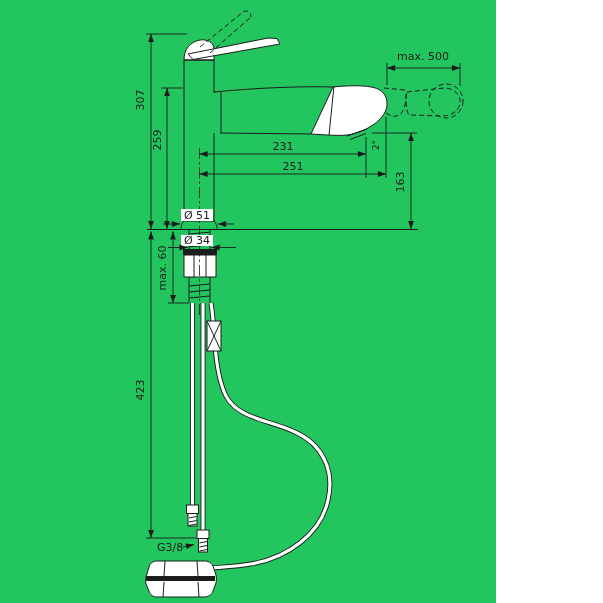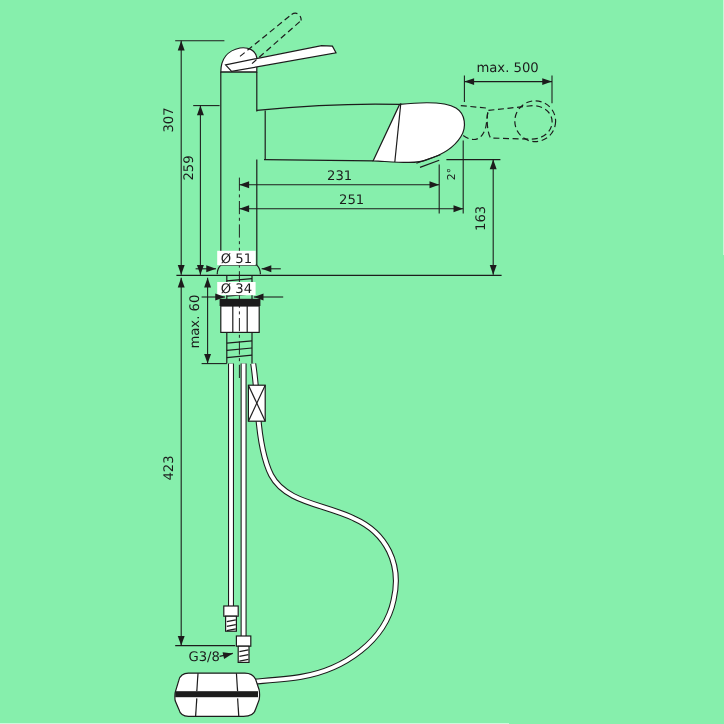--- a/index.html
+++ b/index.html
@@ -1,17 +1,17 @@
 <!DOCTYPE html>
 <html><head>
 <meta charset="utf-8">
 <style>
   html,body { margin:0; padding:0; background:#ffffff; }
   .stage {
-    width:603px; height:603px; background:#86efac;
+    width:496px; height:603px; background:#22c55e;
     position:relative; overflow:hidden;
     font-family:"DejaVu Sans","Liberation Sans",sans-serif;
   }
   svg { display:block; }
   svg text {
     font-family:"DejaVu Sans","Liberation Sans",sans-serif;
     font-size:11px; fill:#1c1c1c;
   }
   svg text.t9 { font-size:9px; }
   .s  { stroke:#1c1c1c; stroke-width:1; fill:none; stroke-linecap:butt; }

